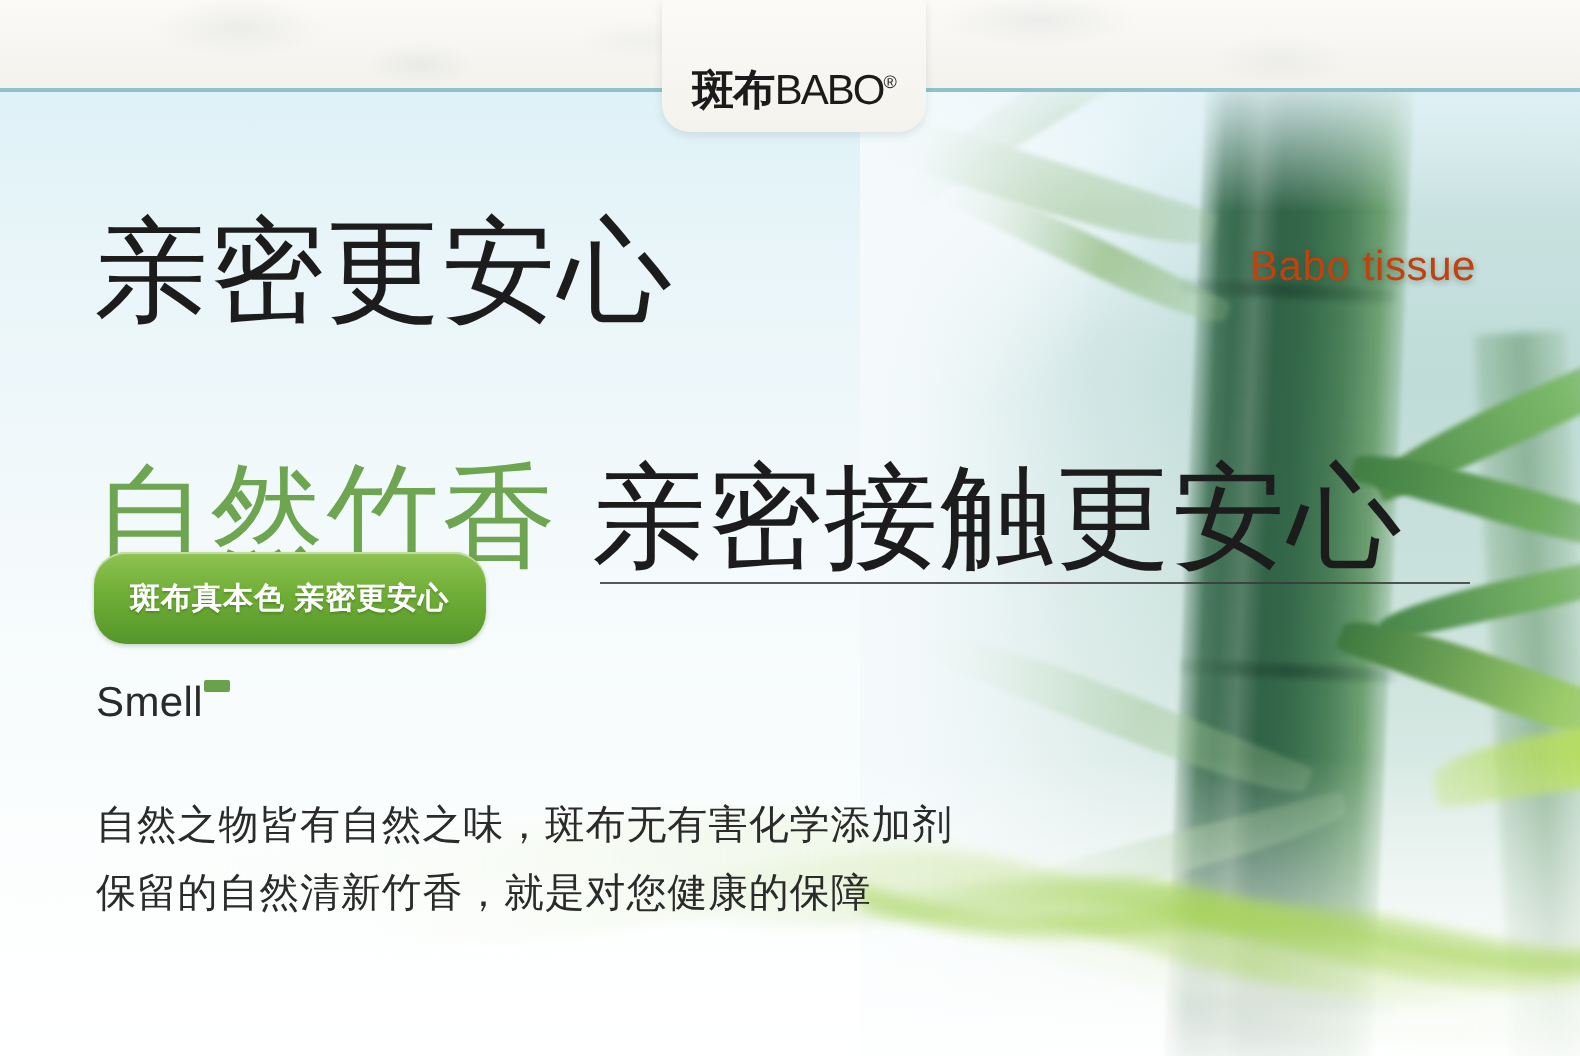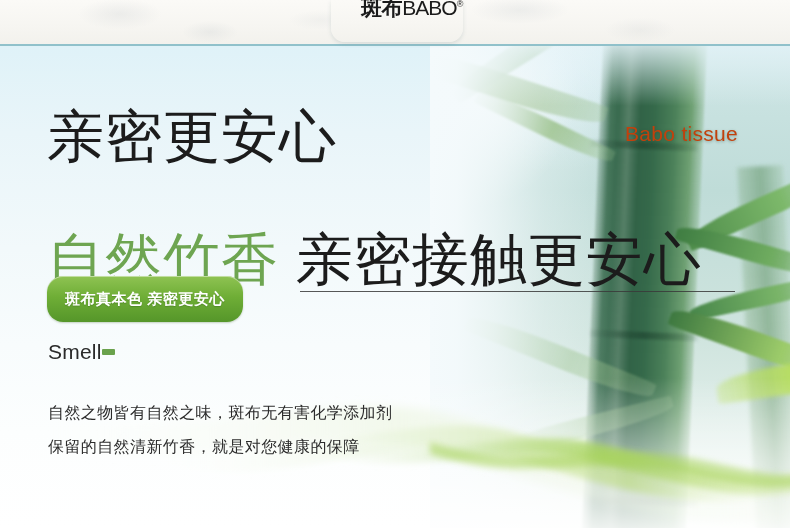--- a/index.html
+++ b/index.html
@@ -147,28 +147,28 @@
     left: 0; bottom: 0;
     width: 790px; height: 160px;
     overflow: hidden;
     pointer-events: none;
   }
 
   
   .logo-pill {
     position: absolute;
     left: 331px; top: 0;
-    width: 132px; height: 42px;
+    width: 132px; height: 66px;
     background: linear-gradient(180deg, #fbfaf7 0%, #f7f6f2 55%, #f3f2ed 100%);
     border-radius: 0 0 14px 14px;
     box-shadow: 0 2px 4px rgba(80,110,120,.16);
     display: flex;
     align-items: flex-end;
-    justify-content: flex-end;
-    padding-bottom: 24px;
+    justify-content: center;
+    padding-bottom: 10px;
   }
   .logo-text {
     font-size: 21px;
     font-weight: 700;
     color: #1b1b1b;
     letter-spacing: -.3px;
     white-space: nowrap;
     line-height: 1;
   }
   .logo-text .latin { font-weight: 400; letter-spacing: -1px; }
@@ -230,41 +230,41 @@
     width: 435px; height: 1px;
     background: #3a3a3a;
     opacity: .85;
   }
 
   
   .smell-row {
     position: absolute;
     left: 48px; top: 340px;
     display: flex;
-    align-items: center;
+    align-items: flex-start;
     gap: 0;
   }
   .smell-text {
     font-size: 21px;
     color: #2a2a2a;
     font-weight: 400;
     letter-spacing: .2px;
   }
   .smell-dash {
     width: 13px;
     height: 6px;
     background: #6aa24c;
     border-radius: 1px;
   }
 
   
   .para {
     position: absolute;
     left: 48px; top: 396px;
-    font-size: 16px;
+    font-size: 20px;
     line-height: 34px;
     color: #2b2b2b;
     letter-spacing: .4px;
     white-space: nowrap;
   }
 
   
   .babo-tissue {
     position: absolute;
     left: 625px; top: 122px;

